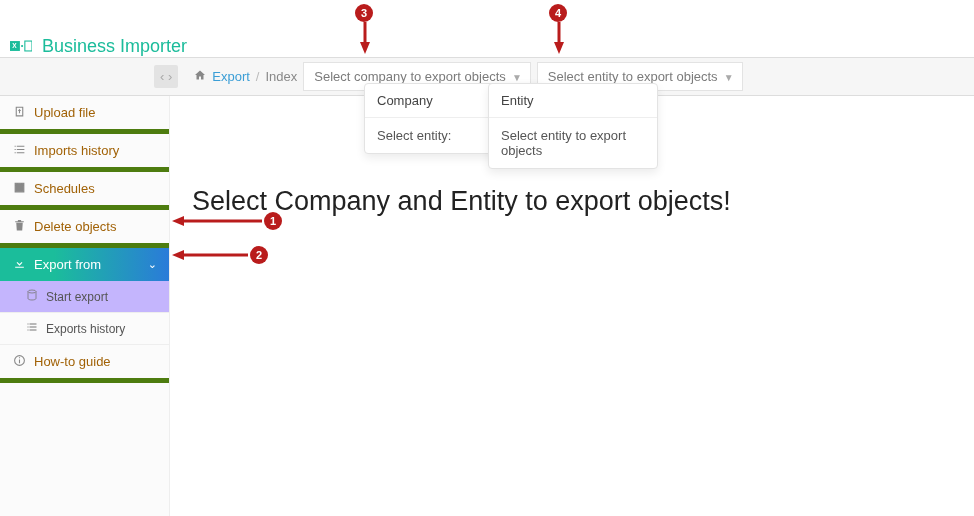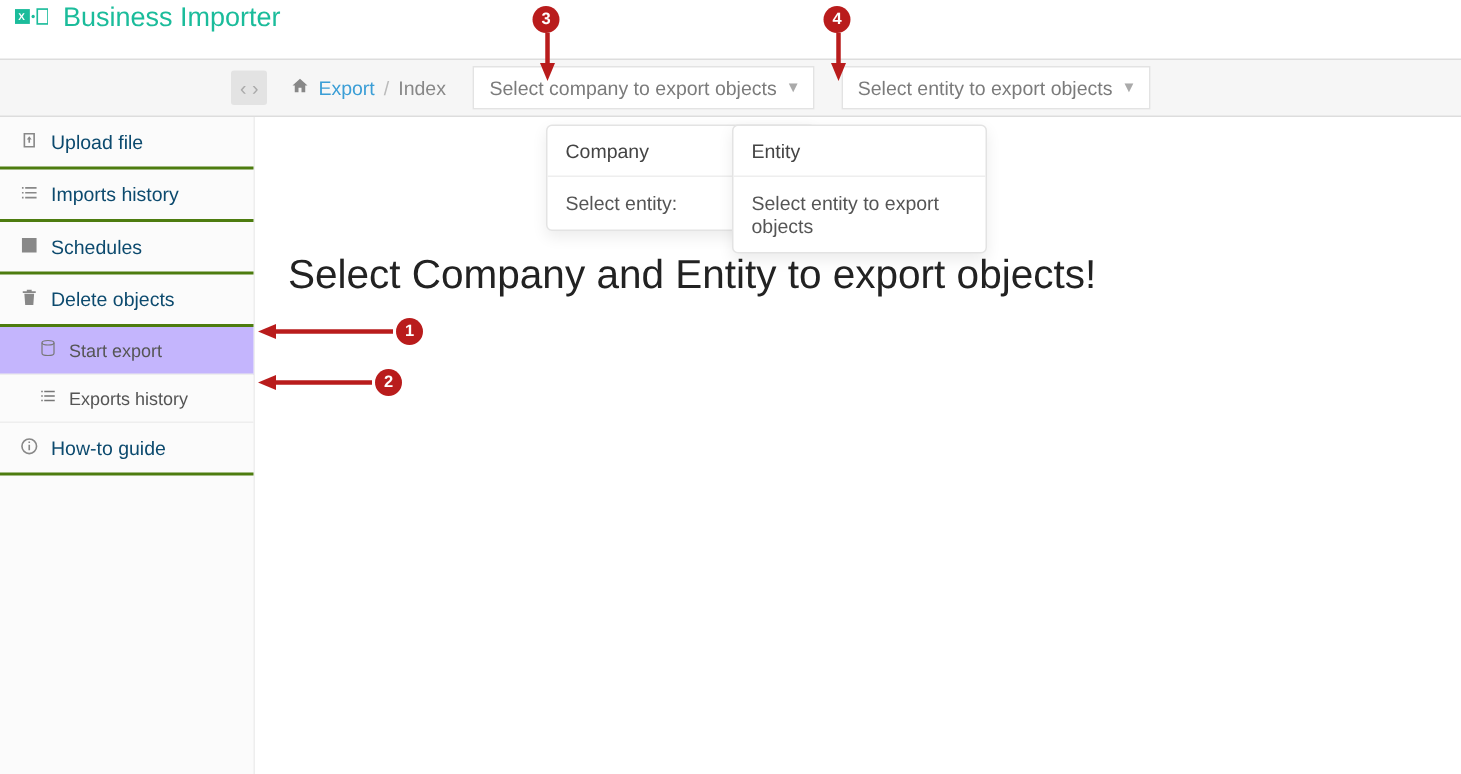--- a/index.html
+++ b/index.html
@@ -1,36 +1,36 @@
 <!DOCTYPE html>
 <html><head>
   <meta charset="utf-8">
   <style>
     * { margin: 0; padding: 0; box-sizing: border-box; }
     body { font-family: Arial, sans-serif; font-size: 13px; background: #fff; width: 974px; height: 516px; overflow: hidden; position: relative; }
     
     
-    .header { height: 40px; display: flex; align-items: flex-start; padding: 0 10px; border-bottom: 1px solid #ddd; }
+    .header { height: 58px; display: flex; align-items: flex-end; padding: 0 10px; border-bottom: 1px solid #ddd; }
     .brand-logo { display: flex; align-items: center; gap: 2px; }
     .logo-icon { width: 22px; height: 22px; }
     .brand-text { color: #1bbc9b; font-size: 18px; font-weight: 400; margin-left: 8px; }
     
     
     .toolbar { height: 38px; background: #f6f6f6; border-bottom: 1px solid #ddd; display: flex; align-items: center; padding-left: 154px; gap: 6px; }
     .nav-arrows { background: #e3e3e3; padding: 4px 6px; color: #aaa; font-size: 13px; margin-right: 10px; border-radius: 2px; }
     .breadcrumb { display: flex; align-items: center; gap: 6px; color: #888; }
     .breadcrumb-link { color: #3b9ed6; }
     .breadcrumb-sep { color: #bbb; }
-    .selector { border: 1px solid #e3e3e3; background: #fff; padding: 6px 24px 6px 10px; color: #7b7b7b; font-size: 13px; position: relative; min-width: 180px; margin-left: 12px; }
+    .selector { border: 1px solid #e3e3e3; background: #fff; padding: 6px 24px 6px 10px; color: #7b7b7b; font-size: 13px; position: relative; min-width: 180px; }
     .selector-caret { position: absolute; right: 8px; top: 50%; transform: translateY(-50%); color: #aaa; font-size: 10px; }
 
     
     .layout { display: flex; height: calc(516px - 78px); }
     .sidebar { width: 170px; background: #fbfbfb; border-right: 1px solid #eee; }
-    .side-item { display: flex; align-items: center; gap: 8px; padding: 9px 12px; color: #0c4a6e; border-bottom: 2px solid #4d7c0f; cursor: pointer; line-height: 1; }
+    .side-item { display: flex; align-items: center; gap: 8px; padding: 9px 12px; color: #a16207; border-bottom: 5px solid #4d7c0f; cursor: pointer; line-height: 1; }
     .side-item .icon { color: #888; width: 14px; display: inline-block; text-align: center; }
     .side-item.export-from { background: linear-gradient(90deg, #1bbd9b 0%, #1bbd9b 32%, #2a7bd9 100%); color: #fff; position: relative; border: none; }
     .side-item.export-from .icon { color: #fff; }
     .side-item.export-from .chev { position: absolute; right: 12px; color: #fff; font-size: 11px; }
     .sub-item { display: flex; align-items: center; gap: 8px; padding: 8px 12px 8px 26px; color: #555; border-bottom: 1px solid #eee; cursor: pointer; font-size: 12px; }
     .sub-item.active { background: #c4b5fd; }
 
     
     .main { flex: 1; padding: 90px 22px 0; position: relative; }
     .main-title { font-size: 27px; color: #222; font-weight: 400; }
@@ -121,20 +121,29 @@
       <span>Schedules</span>
     </div>
     <div class="side-item">
       <span class="icon">
         <svg width="13" height="13" viewBox="0 0 24 24">
             <path fill="#888" d="M6 7h12l-1 14H7zM4 4h16v2H4zM9 2h6v2H9z"></path>
           </svg>
       </span>
       <span>Delete objects</span>
     </div>
+    <div class="side-item export-from">
+      <span class="icon">
+        <svg width="13" height="13" viewBox="0 0 24 24">
+            <path fill="#fff" d="M12 3v10l4-4 1.4 1.4L12 16 6.6 10.4 8 9l4 4V3zM4 18h16v2H4z"></path>
+          </svg>
+      </span>
+      <span>Export from</span>
+      <span class="chev">⌄</span>
+    </div>
     <div class="sub-item active">
       <span class="icon">
         <svg width="12" height="12" viewBox="0 0 24 24">
             <ellipse cx="12" cy="5" rx="8" ry="3" fill="none" stroke="#777" stroke-width="1.6"></ellipse>
             <path d="M4 5v14c0 1.7 3.6 3 8 3s8-1.3 8-3V5" fill="none" stroke="#777" stroke-width="1.6"></path>
           </svg>
       </span>
       <span>Start export</span>
     </div>
     <div class="sub-item">

